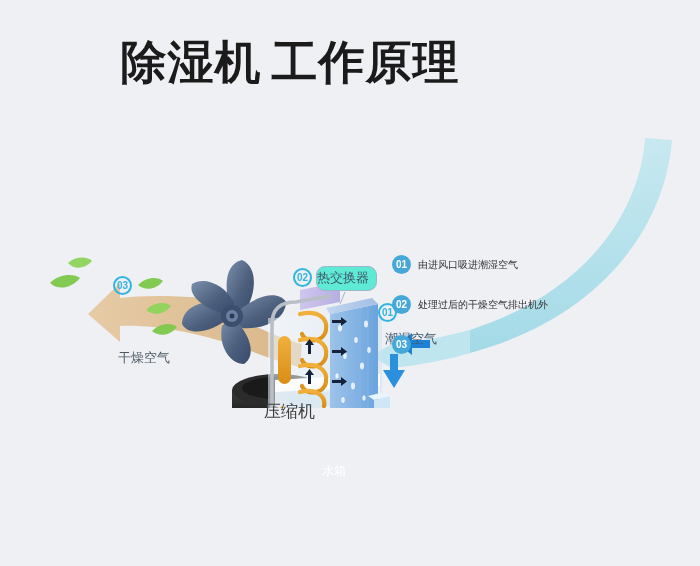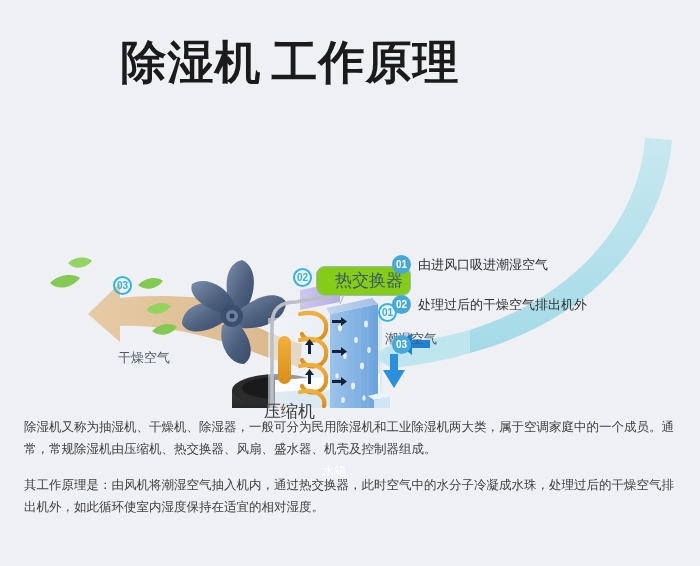--- a/index.html
+++ b/index.html
@@ -56,25 +56,25 @@
   .lbl-dry   { left: 118px; top: 211px; color: #4a5a68; font-size: 13px; margin-top: 20px; }
   .lbl-humid { left: 385px; top: 212px; color: #3f5a6b; font-size: 13px; }
   .lbl-comp  { left: 264px; top: 282px; color: #3d3d3d; font-size: 17px; }
   .lbl-tank  { left: 322px; top: 345px; color: #ffffff; font-size: 12px; }
 
   
   .callout {
     position: absolute;
     left: 316px;
     top: 148px;
-    padding: 2px 7px 3px 18px;
+    padding: 2px 7px 3px 0;
     border: 1px solid #9bb7c9;
     border-radius: 9px;
-    background: #84cc16;
-    font-size: 17px;
+    background: #5eead4;
+    font-size: 13px;
     color: #3d566b;
     white-space: nowrap;
   }
 
   
   .ring {
     position: absolute;
     width: 19px;
     height: 19px;
     border-radius: 50%;
@@ -110,21 +110,21 @@
     border-radius: 50%;
     background: #46a8d8;
     color: #ffffff;
     font-size: 10px;
     font-weight: bold;
     line-height: 19px;
     text-align: center;
     margin-right: 7px;
   }
   .legend-text {
-    font-size: 13px;
+    font-size: 10px;
     color: #2f2f2f;
     white-space: nowrap;
   }
 
   
   .desc {
     position: absolute;
     left: 24px;
     top: 416px;
     width: 655px;
@@ -329,18 +329,14 @@
     </div>
     <div class="legend-item">
       <div class="badge">02</div>
       <div class="legend-text">处理过后的干燥空气排出机外</div>
     </div>
     <div class="legend-item">
       <div class="badge">03</div>
     </div>
   </div>
 
-  <div class="desc">
-    <p>除湿机又称为抽湿机、干燥机、除湿器，一般可分为民用除湿机和工业除湿机两大类，属于空调家庭中的一个成员。通常，常规除湿机由压缩机、热交换器、风扇、盛水器、机壳及控制器组成。</p>
-    <p>其工作原理是：由风机将潮湿空气抽入机内，通过热交换器，此时空气中的水分子冷凝成水珠，处理过后的干燥空气排出机外，如此循环使室内湿度保持在适宜的相对湿度。</p>
-  </div>
 
 </div>
 
 </body></html>

